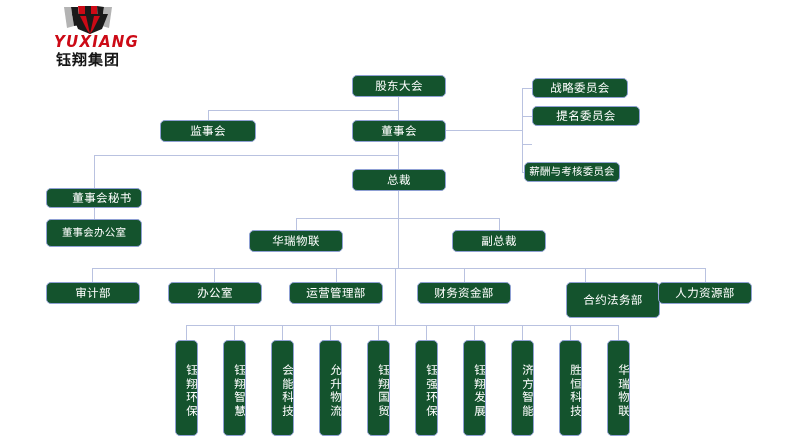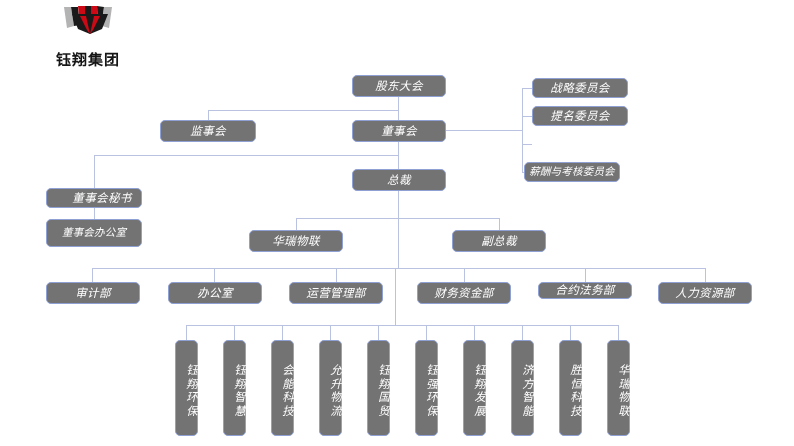--- a/index.html
+++ b/index.html
@@ -56,33 +56,32 @@
   .line {
     position: absolute;
     background: #b9c2e0;
   }
   .line.h { height: 1px; }
   .line.v { width: 1px; }
 
   
   .node {
     position: absolute;
-    background: #737373;
+    background: #14532d;
     border: 1px solid #8fa0d4;
     border-radius: 5px;
     color: #ffffff;
     font-size: 11.5px;
     line-height: 1.05;
     letter-spacing: 0.4px;
     display: flex;
     align-items: center;
     justify-content: center;
     white-space: nowrap;
     user-select: none;
-    font-style: italic;
   }
   .node.small { font-size: 10.5px; letter-spacing: 0.2px; }
   .node.vert {
     writing-mode: vertical-rl;
     text-orientation: upright;
     letter-spacing: 2px;
     font-size: 11.5px;
     padding-top: 6px;
     align-items: flex-start;
     justify-content: center;
@@ -99,20 +98,21 @@
       <polygon points="9,3 16,3 18,21 12,22" fill="#1a1a1a"></polygon>
       <polygon points="16,2 23,2 23,21 18,21" fill="#cc0a16"></polygon>
       <polygon points="23,2 29,2 29,21 23,21" fill="#1a1a1a"></polygon>
       <polygon points="29,2 35,2 36,21 29,21" fill="#cc0a16"></polygon>
       <polygon points="35,2 42,3 40,22 36,21" fill="#1a1a1a"></polygon>
       <polygon points="42,3 50,3 47,24 40,22" fill="#b3b3b3"></polygon>
       <polygon points="10,10 46,10 40,25 28,30 16,25" fill="#1a1a1a"></polygon>
       <polygon points="18,12 38,12 31,26 28,30 25,26" fill="#cc0a16"></polygon>
       <polygon points="24,12 32,12 28,30" fill="#1a1a1a"></polygon>
     </svg>
+    <div id="logo-wordmark">YUXIANG</div>
     <div id="logo-cn">钰翔集团</div>
   </div>
 
   <div class="line v" style="left:398px; top:97px; height:23px;"></div>
 
   <div class="line h" style="left:208px; top:110px; width:191px;"></div>
   <div class="line v" style="left:208px; top:110px; height:10px;"></div>
 
   <div class="line h" style="left:446px; top:130px; width:76px;"></div>
   <div class="line v" style="left:522px; top:88px; height:84px;"></div>
@@ -157,34 +157,34 @@
 
   <div class="node" style="left:352px; top:75px; width:94px; height:22px;">股东大会</div>
 
   <div class="node" style="left:352px; top:120px; width:94px; height:22px;">董事会</div>
 
   <div class="node" style="left:160px; top:120px; width:96px; height:22px;">监事会</div>
 
   <div class="node" style="left:352px; top:169px; width:94px; height:22px;">总裁</div>
 
   <div class="node" style="left:532px; top:78px; width:96px; height:20px;">战略委员会</div>
-  <div class="node" style="left:532px; top:106px; width:96px; height:20px;">提名委员会</div>
+  <div class="node" style="left:532px; top:106px; width:108px; height:20px;">提名委员会</div>
   <div class="node small" style="left:524px; top:162px; width:96px; height:20px;">薪酬与考核委员会</div>
 
   <div class="node" style="left:46px; top:188px; width:96px; height:20px;padding-left:16px;">董事会秘书</div>
   <div class="node small" style="left:46px; top:219px; width:96px; height:28px;">董事会办公室</div>
 
   <div class="node" style="left:249px; top:230px; width:94px; height:22px;">华瑞物联</div>
   <div class="node" style="left:452px; top:230px; width:94px; height:22px;">副总裁</div>
 
   <div class="node" style="left:46px;  top:282px; width:94px; height:22px;">审计部</div>
   <div class="node" style="left:168px; top:282px; width:94px; height:22px;">办公室</div>
   <div class="node" style="left:289px; top:282px; width:94px; height:22px;">运营管理部</div>
   <div class="node" style="left:417px; top:282px; width:94px; height:22px;">财务资金部</div>
-  <div class="node" style="left:538px; top:282px; width:94px; height:17px;">合约法务部</div>
+  <div class="node" style="left:566px; top:282px; width:94px; height:36px;">合约法务部</div>
   <div class="node" style="left:658px; top:282px; width:94px; height:22px;">人力资源部</div>
 
   <div class="node vert" style="left:175px; top:340px; width:23px; height:96px;">钰翔环保</div>
   <div class="node vert" style="left:223px; top:340px; width:23px; height:96px;">钰翔智慧</div>
   <div class="node vert" style="left:271px; top:340px; width:23px; height:96px;">会能科技</div>
   <div class="node vert" style="left:319px; top:340px; width:23px; height:96px;">允升物流</div>
   <div class="node vert" style="left:367px; top:340px; width:23px; height:96px;">钰翔国贸</div>
   <div class="node vert" style="left:415px; top:340px; width:23px; height:96px;">钰强环保</div>
   <div class="node vert" style="left:463px; top:340px; width:23px; height:96px;">钰翔发展</div>
   <div class="node vert" style="left:511px; top:340px; width:23px; height:96px;">济方智能</div>

